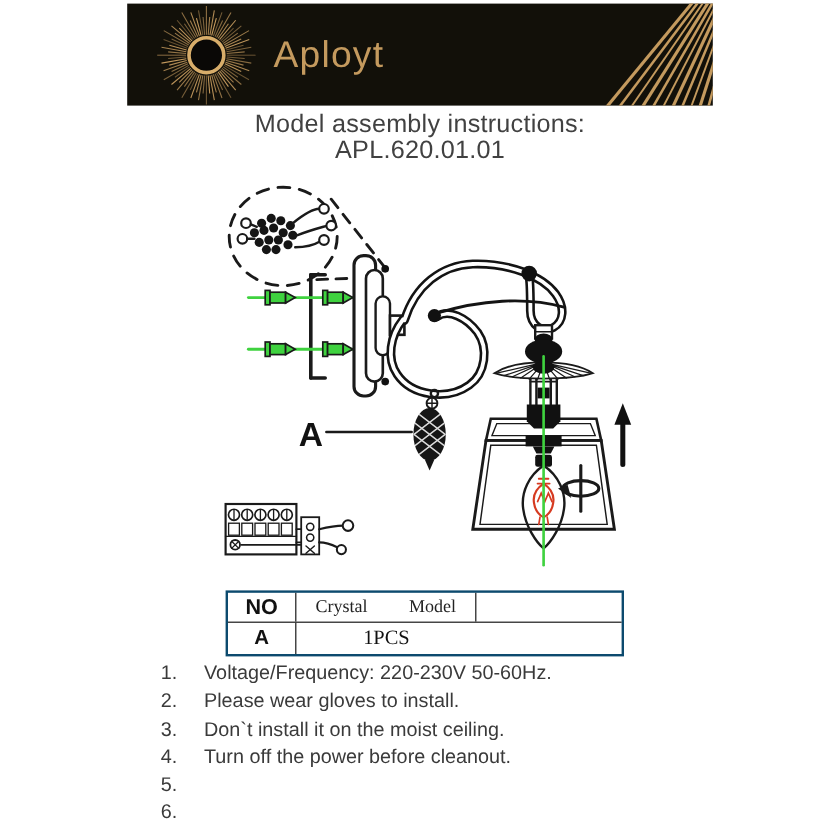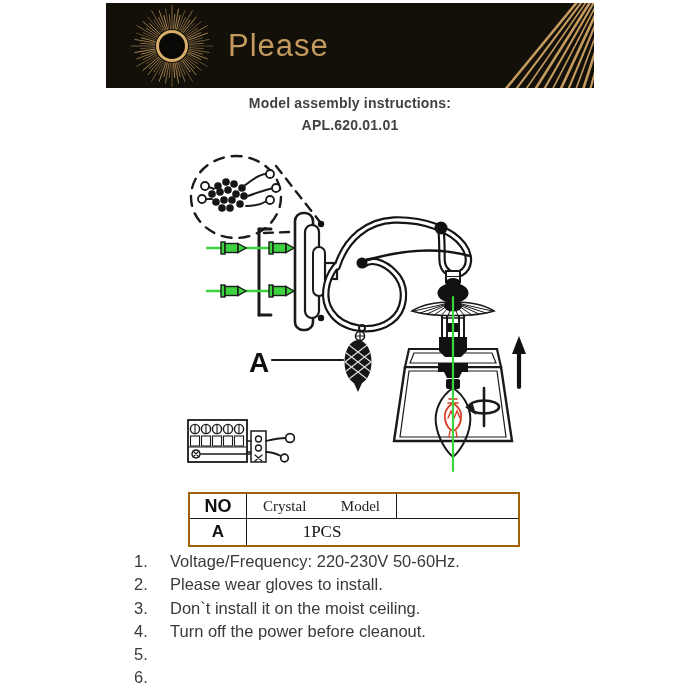--- a/index.html
+++ b/index.html
@@ -5,25 +5,25 @@
   html,body{margin:0;padding:0;background:#ffffff;}
   .page{position:relative;width:700px;height:700px;background:#ffffff;overflow:hidden;
         font-family:"Liberation Sans",sans-serif;}
   
   .banner{position:absolute;left:106px;top:3px;width:488px;height:85px;background:#121009;}
   .banner svg{position:absolute;left:0;top:0;}
   .brand-text{position:absolute;left:122px;top:0;height:85px;display:flex;align-items:center;
         color:#c49a5e;font-size:31px;letter-spacing:1px;font-weight:400;}
   
   .title{position:absolute;left:0;top:93px;width:700px;text-align:center;color:#414141;}
-  .title .t1,.title .t2{font-size:14px;line-height:21.5px;font-weight:700;letter-spacing:.2px;}
+  .title .t1,.title .t2{font-size:21px;line-height:21.5px;font-weight:400;letter-spacing:.2px;}
   
   .diagram{position:absolute;left:0;top:0;}
   
-  .ptable{position:absolute;left:188px;top:492px;width:332px;border:2px solid #a16207;
+  .ptable{position:absolute;left:188px;top:492px;width:332px;border:2px solid #0c4a6e;
         box-sizing:border-box;background:#fff;}
   .prow{display:grid;grid-template-columns:57px 150px 121px;}
   .prow.hdr{border-bottom:1.5px solid #1a1a1a;}
   .pcell{display:flex;align-items:center;justify-content:center;box-sizing:border-box;}
   .pcell.c1,.pcell.c2{border-right:1.5px solid #1a1a1a;}
   .hdr .pcell{height:24px;}
   .dat .pcell{height:26px;}
   .cell-no{font-weight:bold;font-size:18px;color:#111;}
   .cell-a{font-weight:bold;font-size:17px;color:#111;}
   .mono{font-family:Liberation Serif, serif;color:#222;}
@@ -129,21 +129,21 @@
           <line x1="505.8637572537108" y1="-18.223438058786044" x2="361.7530112562845" y2="327.98039335858186" stroke="#c49a5e" stroke-width="2.1"></line>
           <line x1="503.75599560426156" y1="-19.15307171298425" x2="345.2741474514993" y2="320.7123484257595" stroke="#c49a5e" stroke-width="2.6"></line>
           <line x1="501.68901183688814" y1="-20.170153817497926" x2="329.1140925429438" y2="312.7606156086526" stroke="#c49a5e" stroke-width="1.6"></line>
           <line x1="499.6664321434845" y1="-21.272900064708935" x2="313.3011967581512" y2="304.1391449486392" stroke="#c49a5e" stroke-width="2.1"></line>
           <line x1="497.6918048161099" y1="-22.45937586298397" x2="297.8632012895863" y2="294.8630614348526" stroke="#c49a5e" stroke-width="2.6"></line>
           <line x1="495.76859402207947" y1="-23.727499730605686" x2="282.8271896271666" y2="284.9486384698101" stroke="#c49a5e" stroke-width="1.6"></line>
           <line x1="493.9001737266373" y1="-25.075046947398903" x2="268.2195400446192" y2="274.41326932033587" stroke="#c49a5e" stroke-width="2.1"></line>
           <line x1="492.0898217738753" y1="-26.499653457645685" x2="254.065879323025" y2="263.275436603861" stroke="#c49a5e" stroke-width="2.6"></line>
         </g>
     </svg>
-    <span class="brand-text">Please</span>
+    <span class="brand-text">Aployt</span>
   </div>
 
   <div class="title">
     <div class="t1">Model assembly instructions:</div>
     <div class="t2">APL.620.01.01</div>
   </div>
 
   <svg class="diagram" width="700" height="700" viewBox="0 0 700 700" stroke-linecap="round">
 
     <g fill="none" stroke="#1a1a1a">

